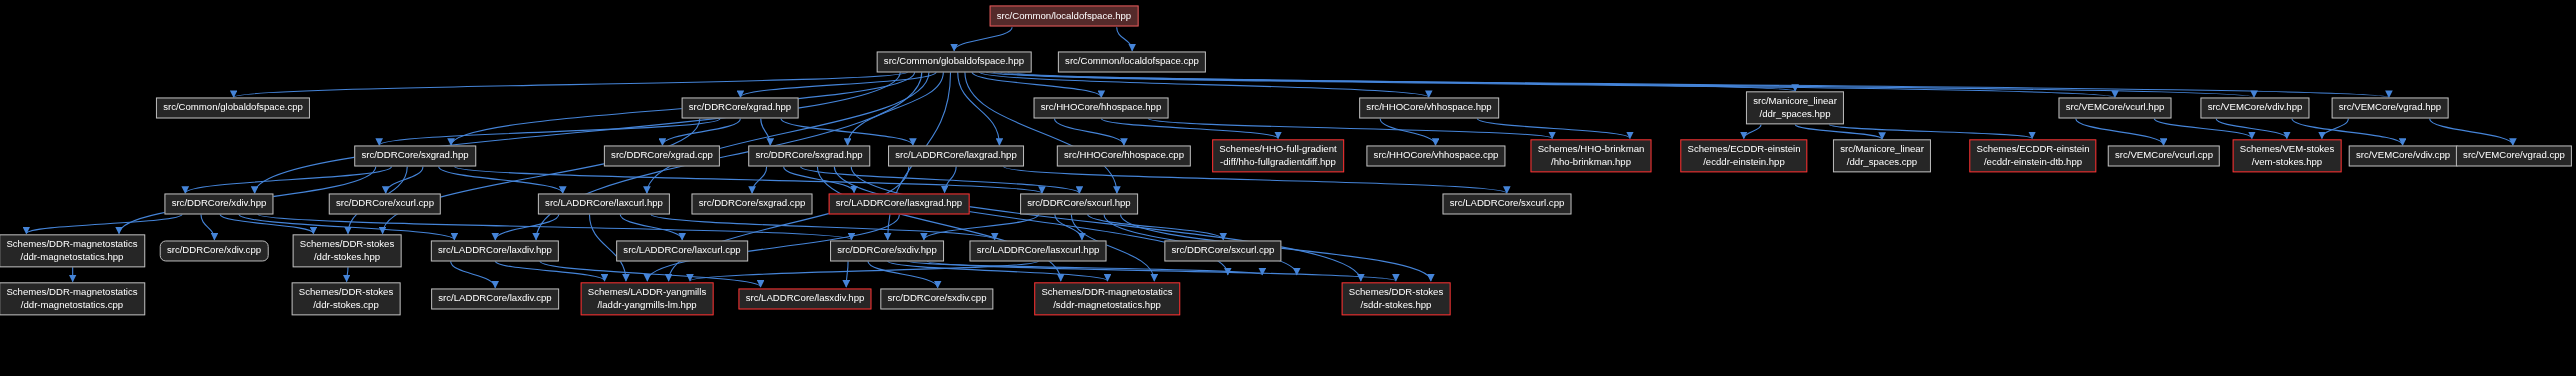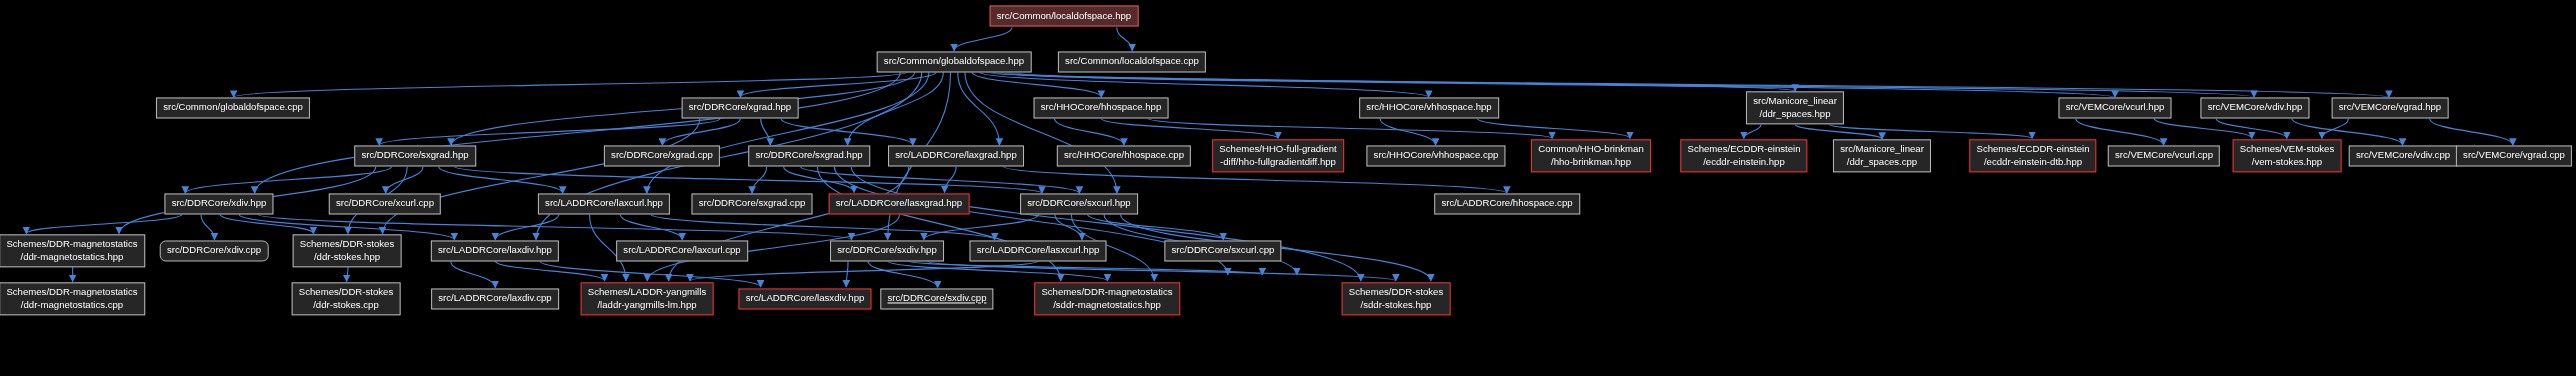--- a/index.html
+++ b/index.html
@@ -136,58 +136,58 @@
       <div class="node normal" style="left: 2255px; top: 108px;"><span>src/VEMCore/vdiv.hpp</span></div>
       <div class="node normal" style="left: 2390px; top: 108px;"><span>src/VEMCore/vgrad.hpp</span></div>
       <div class="node normal" style="left: 415px; top: 156px;"><span>src/DDRCore/sxgrad.hpp</span></div>
       <div class="node normal" style="left: 662px; top: 156px;"><span>src/DDRCore/xgrad.cpp</span></div>
       <div class="node normal" style="left: 809px; top: 156px;"><span>src/DDRCore/sxgrad.hpp</span></div>
       <div class="node normal" style="left: 956px; top: 156px;"><span>src/LADDRCore/laxgrad.hpp</span></div>
       <div class="node normal" style="left: 1124px; top: 156px;"><span>src/HHOCore/hhospace.cpp</span></div>
       <div class="node truncated" style="left: 1278px; top: 156px;"><span>Schemes/HHO-full-gradient
 -diff/hho-fullgradientdiff.hpp</span></div>
       <div class="node normal" style="left: 1436px; top: 156px;"><span>src/HHOCore/vhhospace.cpp</span></div>
-      <div class="node truncated" style="left: 1591px; top: 156px;"><span>Common/HHO-brinkman
+      <div class="node truncated" style="left: 1591px; top: 156px;"><span>Schemes/HHO-brinkman
 /hho-brinkman.hpp</span></div>
       <div class="node truncated" style="left: 1744px; top: 156px;"><span>Schemes/ECDDR-einstein
 /ecddr-einstein.hpp</span></div>
       <div class="node normal" style="left: 1882px; top: 156px;"><span>src/Manicore_linear
 /ddr_spaces.cpp</span></div>
       <div class="node truncated" style="left: 2033px; top: 156px;"><span>Schemes/ECDDR-einstein
 /ecddr-einstein-dtb.hpp</span></div>
       <div class="node normal" style="left: 2164px; top: 156px;"><span>src/VEMCore/vcurl.cpp</span></div>
       <div class="node truncated" style="left: 2287px; top: 156px;"><span>Schemes/VEM-stokes
 /vem-stokes.hpp</span></div>
       <div class="node normal" style="left: 2403px; top: 156px;"><span>src/VEMCore/vdiv.cpp</span></div>
       <div class="node normal" style="left: 2514px; top: 156px;"><span>src/VEMCore/vgrad.cpp</span></div>
       <div class="node normal" style="left: 219px; top: 204px;"><span>src/DDRCore/xdiv.hpp</span></div>
       <div class="node normal" style="left: 385px; top: 204px;"><span>src/DDRCore/xcurl.cpp</span></div>
       <div class="node normal" style="left: 604px; top: 204px;"><span>src/LADDRCore/laxcurl.hpp</span></div>
       <div class="node normal" style="left: 752px; top: 204px;"><span>src/DDRCore/sxgrad.cpp</span></div>
       <div class="node truncated" style="left: 899px; top: 204px;"><span>src/LADDRCore/lasxgrad.hpp</span></div>
       <div class="node normal" style="left: 1079px; top: 204px;"><span>src/DDRCore/sxcurl.hpp</span></div>
-      <div class="node normal" style="left: 1507px; top: 204px;"><span>src/LADDRCore/hhospace.cpp</span></div>
+      <div class="node normal" style="left: 1507px; top: 204px;"><span>src/LADDRCore/sxcurl.cpp</span></div>
       <div class="node normal" style="left: 72px; top: 251px;"><span>Schemes/DDR-magnetostatics
 /ddr-magnetostatics.hpp</span></div>
       <div class="node normal" style="left: 214px; top: 251px; border-radius: 6px;"><span>src/DDRCore/xdiv.cpp</span></div>
       <div class="node normal" style="left: 347px; top: 251px;"><span>Schemes/DDR-stokes
 /ddr-stokes.hpp</span></div>
       <div class="node normal" style="left: 495px; top: 251px;"><span>src/LADDRCore/laxdiv.hpp</span></div>
       <div class="node normal" style="left: 682px; top: 251px;"><span>src/LADDRCore/laxcurl.cpp</span></div>
       <div class="node normal" style="left: 887px; top: 251px;"><span>src/DDRCore/sxdiv.hpp</span></div>
       <div class="node normal" style="left: 1038px; top: 251px;"><span>src/LADDRCore/lasxcurl.hpp</span></div>
       <div class="node normal" style="left: 1223px; top: 251px;"><span>src/DDRCore/sxcurl.cpp</span></div>
       <div class="node normal" style="left: 72px; top: 299px;"><span>Schemes/DDR-magnetostatics
 /ddr-magnetostatics.cpp</span></div>
       <div class="node normal" style="left: 346px; top: 299px;"><span>Schemes/DDR-stokes
 /ddr-stokes.cpp</span></div>
       <div class="node normal" style="left: 495px; top: 299px;"><span>src/LADDRCore/laxdiv.cpp</span></div>
       <div class="node truncated" style="left: 647px; top: 299px;"><span>Schemes/LADDR-yangmills
 /laddr-yangmills-lm.hpp</span></div>
       <div class="node truncated" style="left: 805px; top: 299px;"><span>src/LADDRCore/lasxdiv.hpp</span></div>
-      <div class="node normal" style="left: 937px; top: 299px; text-decoration: underline;"><span>src/DDRCore/sxdiv.cpp</span></div>
+      <div class="node normal" style="left: 937px; top: 299px;"><span>src/DDRCore/sxdiv.cpp</span></div>
       <div class="node truncated" style="left: 1107px; top: 299px;"><span>Schemes/DDR-magnetostatics
 /sddr-magnetostatics.hpp</span></div>
       <div class="node truncated" style="left: 1396px; top: 299px;"><span>Schemes/DDR-stokes
 /sddr-stokes.hpp</span></div>
     </div>
 </div>
 
 
 </body></html>

